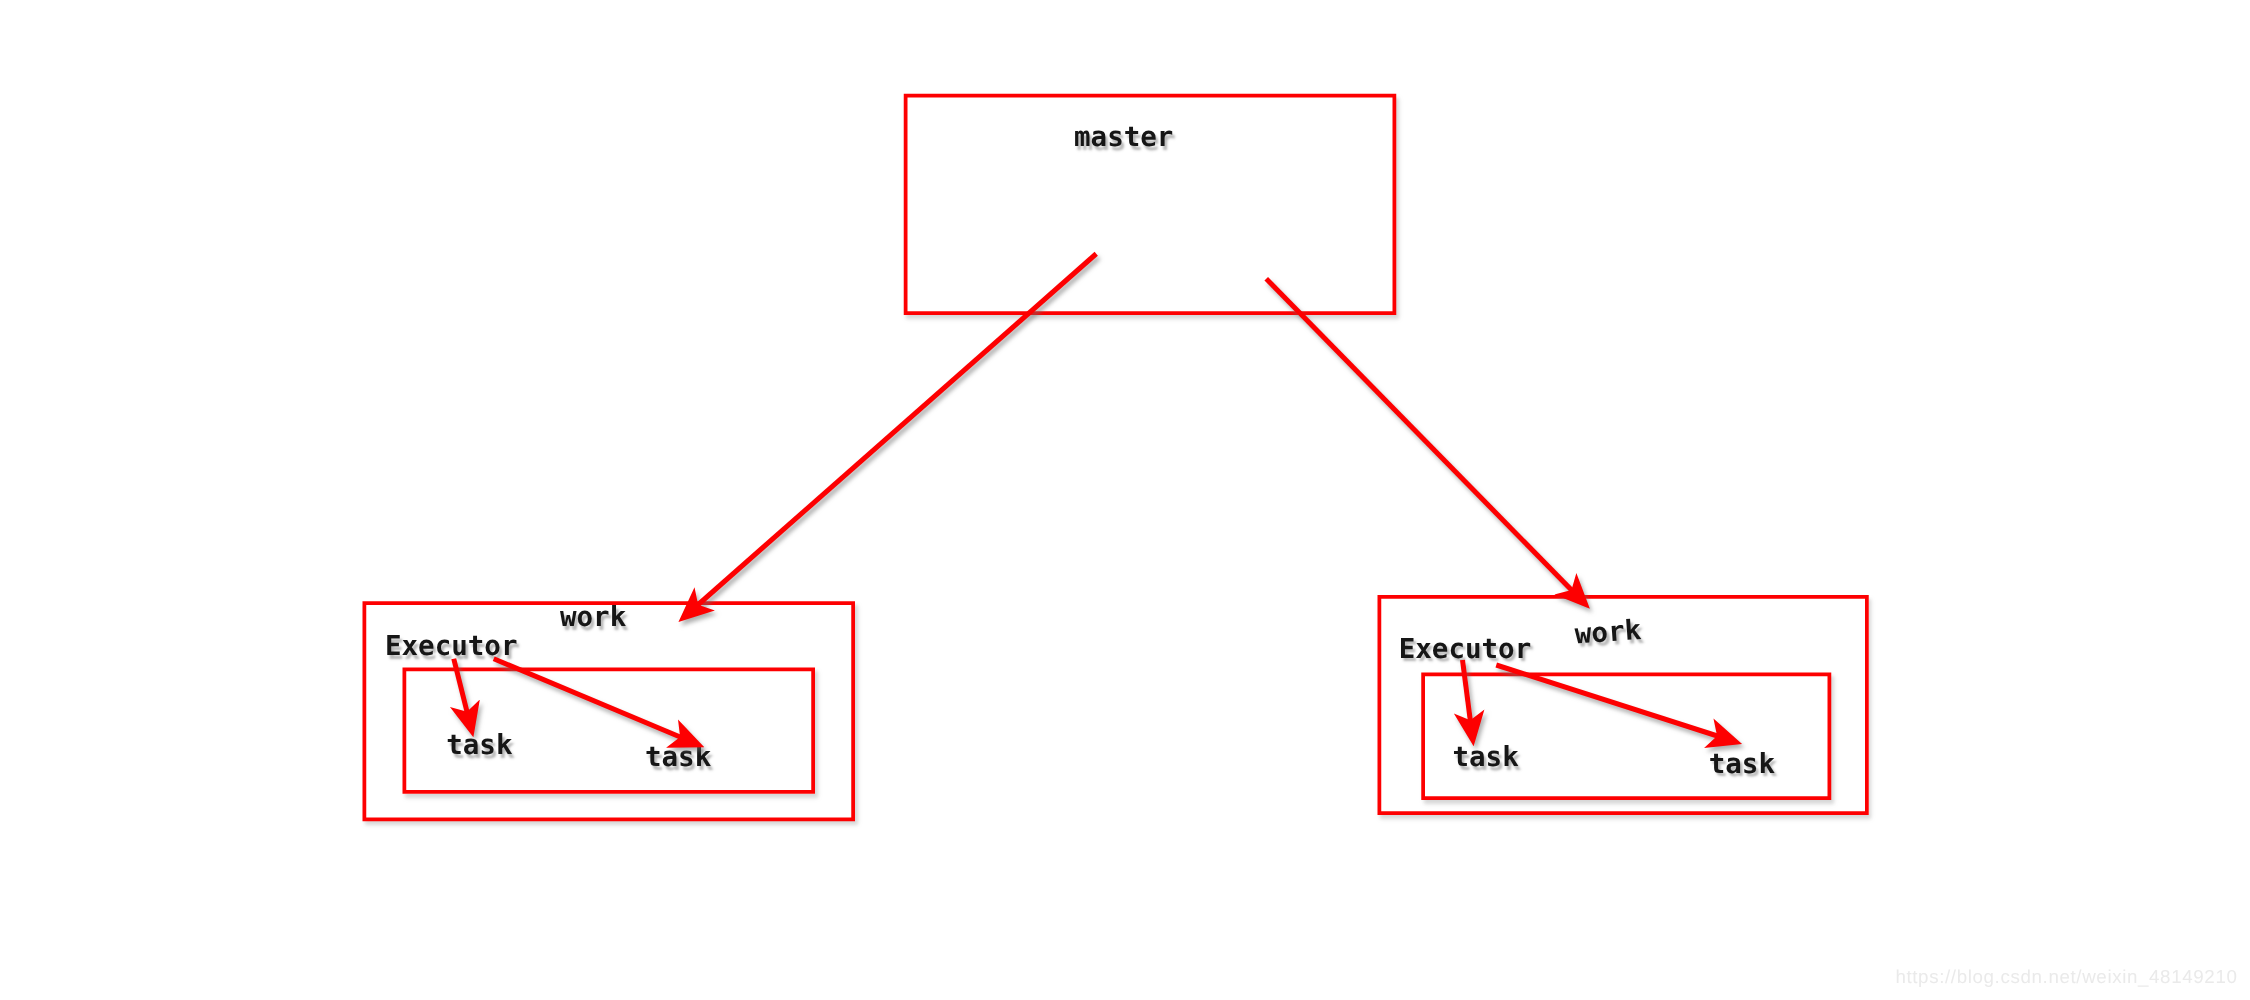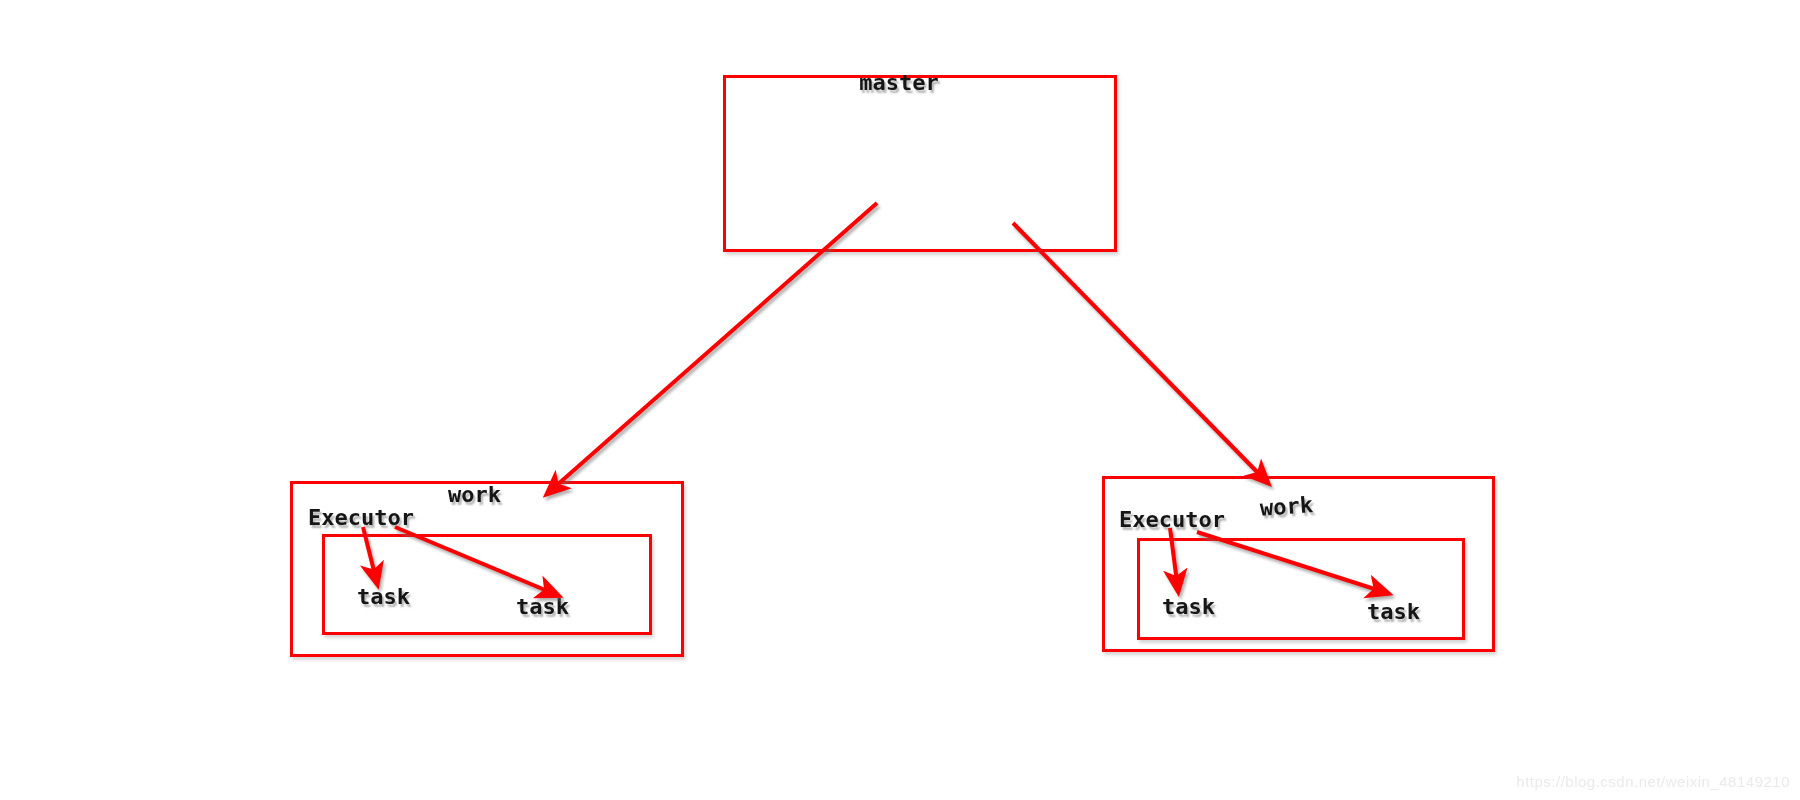--- a/index.html
+++ b/index.html
@@ -27,21 +27,21 @@
     font-family: "DejaVu Sans Mono", monospace;
     font-weight: bold;
     font-size: 22px;
     line-height: 1;
     color: var(--text-color, #161616);
     text-shadow: 2px 3px 2px rgba(90,90,90,0.45);
     white-space: nowrap;
   }
   
   .master-box   { left: 723px;  top: 75px;  width: 394px; height: 177px; }
-  .master-label { left: 723px;  top: 72px;  width: 352px; text-align: center; }
+  .master-label { left: 723px;  top: 100px;  width: 352px; text-align: center; }
   
   .work-box-1      { left: 290px;  top: 481px; width: 394px; height: 176px; }
   .task-box-1      { left: 322px;  top: 534px; width: 330px; height: 101px; }
   .work-label-1    { left: 448px;  top: 484px; }
   .executor-label-1{ left: 308px;  top: 507px; }
   .task-label-1a   { left: 357px;  top: 586px; }
   .task-label-1b   { left: 516px;  top: 596px; }
   
   .work-box-2      { left: 1102px; top: 476px; width: 393px; height: 176px; }
   .task-box-2      { left: 1137px; top: 538px; width: 328px; height: 102px; }

